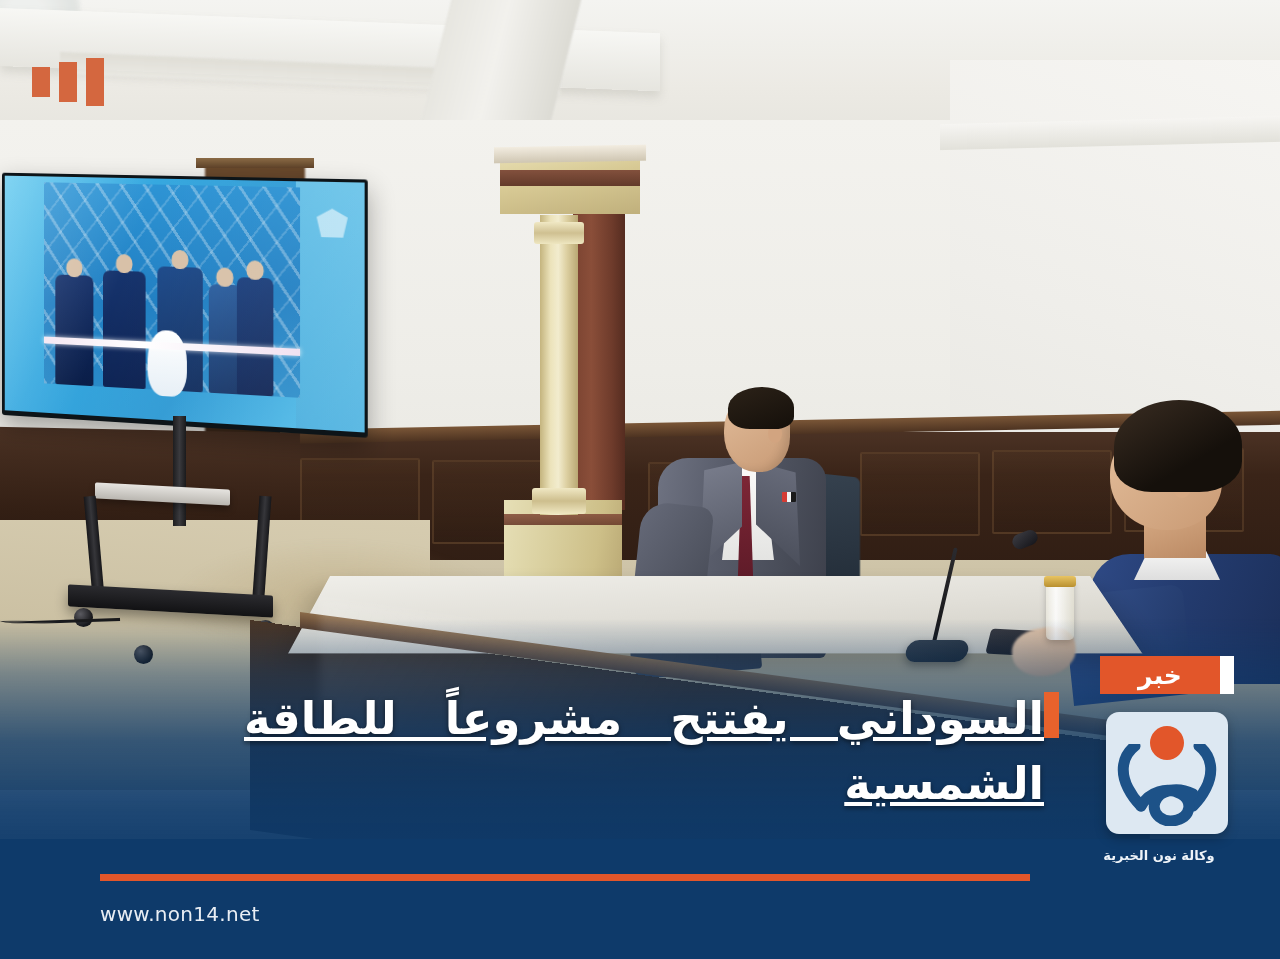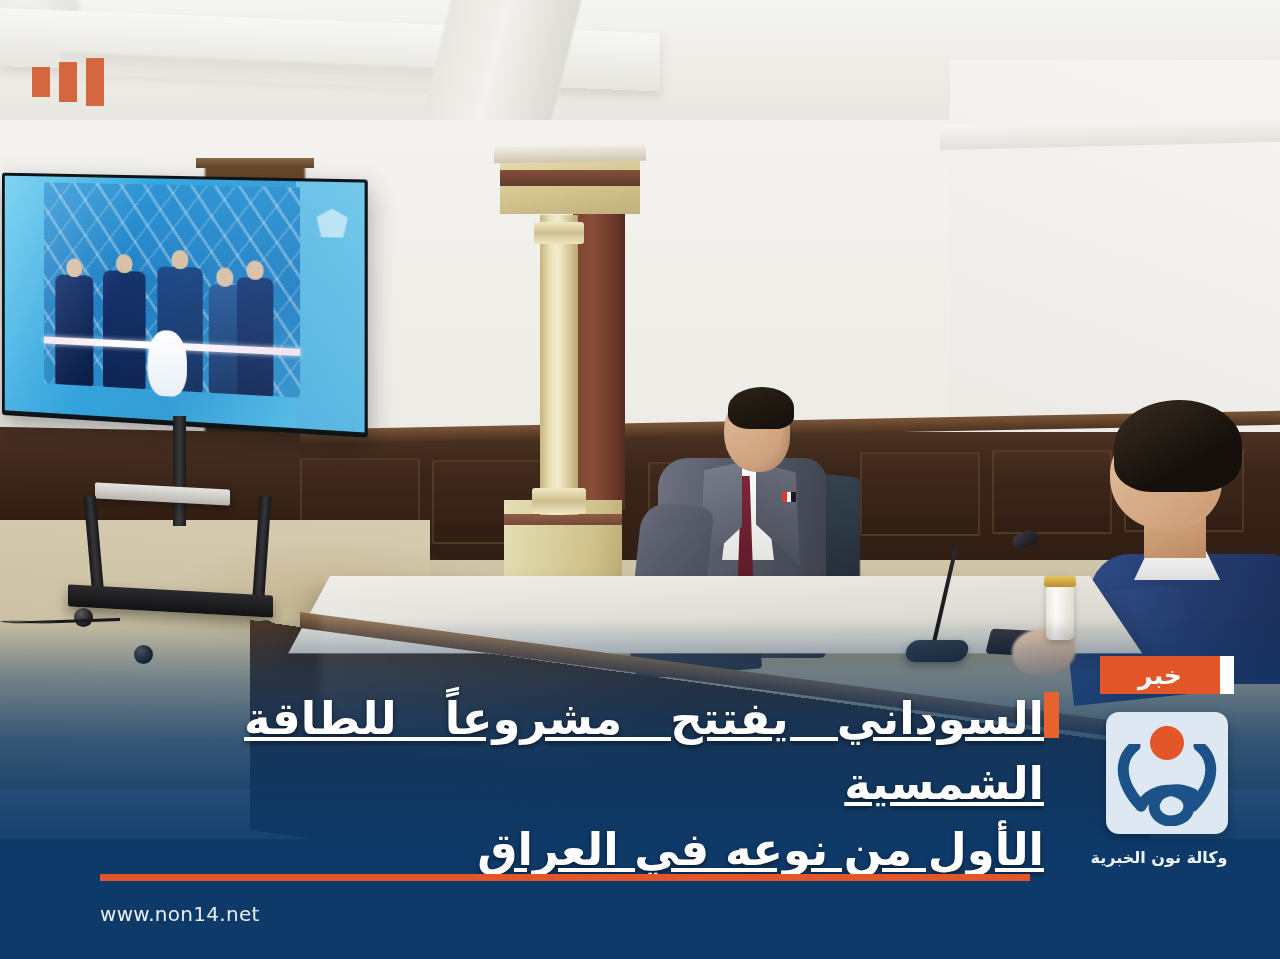--- a/index.html
+++ b/index.html
@@ -468,21 +468,21 @@
   .logo-dot{
     position:absolute; left:50%; transform:translateX(-50%); top:14px;
     width:34px; height:34px; border-radius:50%;
     background:#e2562a;
   }
   .logo-mark{ position:absolute; left:9px; top:32px; width:104px; height:82px; }
 
   .agency{
     position:absolute; left:1038px; top:848px; width:242px;
     text-align:center; direction:rtl;
-    color:#eef3f8; font-size:16px; font-weight:700;
+    color:#eef3f8; font-size:13px; font-weight:700;
   }
 
   
   .rule{
     position:absolute; left:100px; top:874px; width:930px; height:7px;
     background:#e2562a;
   }
   .url{
     position:absolute; left:100px; top:902px;
     color:#e9eef4; font-size:20px; direction:ltr; letter-spacing:.3px;
@@ -622,21 +622,20 @@
     <i></i>
     <i></i>
     <i></i>
   </div>
 
   <div class="overlay"></div>
   <div class="overlay-solid"></div>
 
   <div class="headline">
     <span class="ln ln1">السوداني يفتتح مشروعاً للطاقة الشمسية</span>
-    <span class="ln ln2">الأول من نوعه في العراق</span>
   </div>
   <div class="accent-mark"></div>
 
   <div class="badge">
     <span>خبر</span>
   </div>
   <div class="badge-tab"></div>
 
   <div class="logo-tile">
     <div class="logo-dot"></div>

